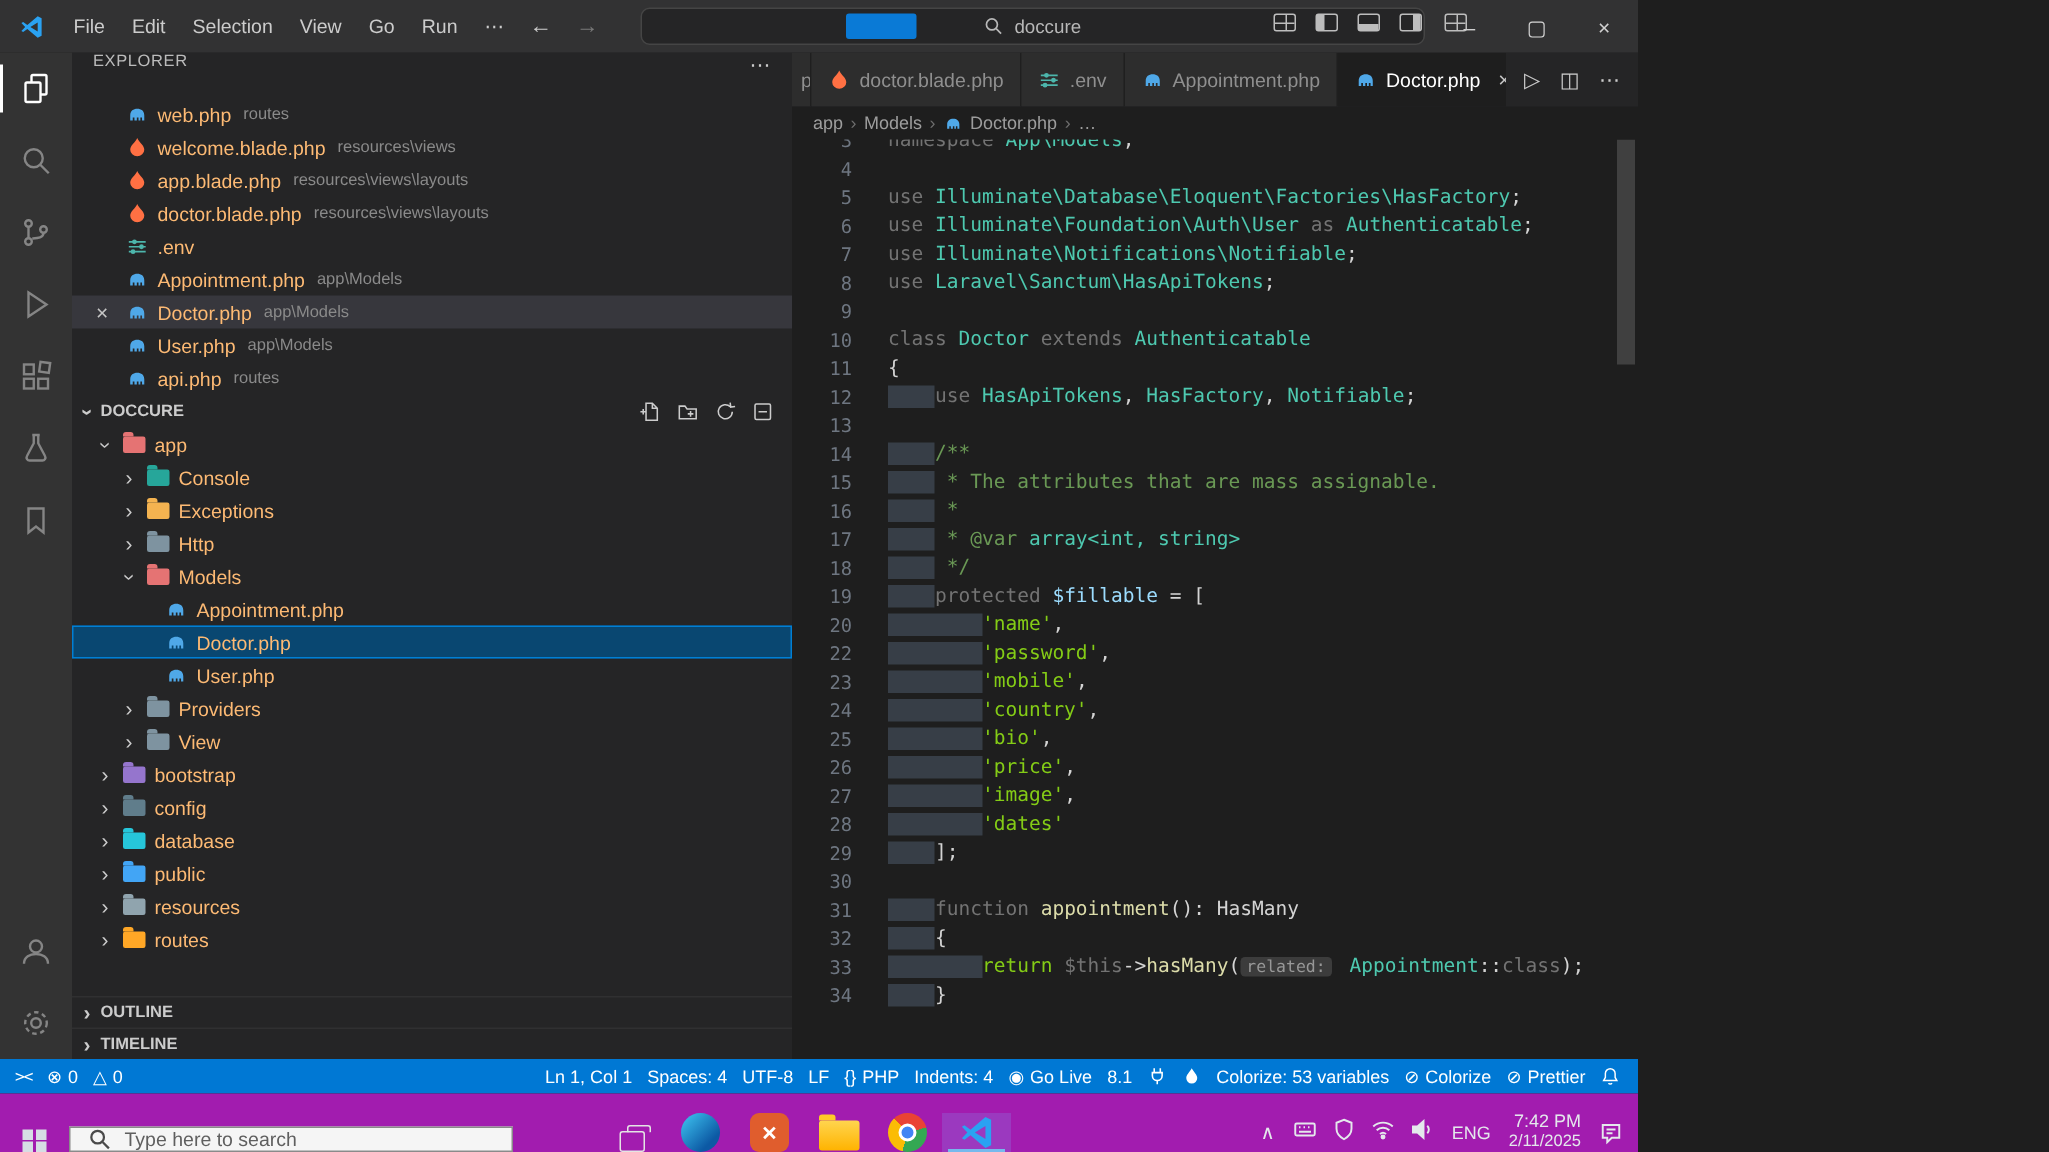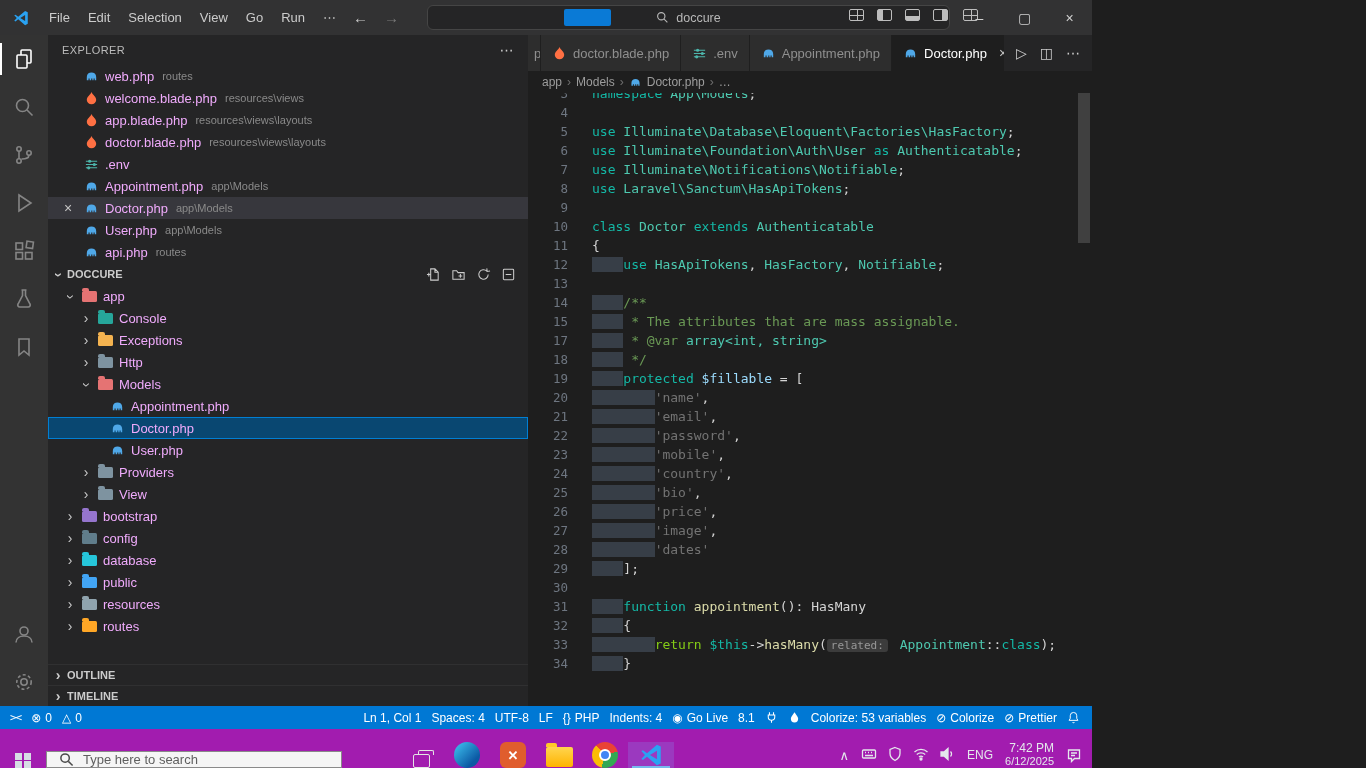--- a/index.html
+++ b/index.html
@@ -32,32 +32,32 @@
   .main { flex:1; display:flex; min-height:0; }
 
   .activitybar { width:48px; background:#333333; display:flex; flex-direction:column; align-items:center; flex:none; }
   .ab-item { width:48px; height:48px; display:flex; align-items:center; justify-content:center; position:relative; }
   .ab-item svg { width:24px; height:24px; stroke:#858585; fill:none; stroke-width:1.6; }
   .ab-item.active svg { stroke:#ffffff; }
   .ab-item.active::before { content:""; position:absolute; left:0; top:8px; bottom:8px; width:2px; background:#ffffff; }
   .ab-bottom { margin-top:auto; display:flex; flex-direction:column; align-items:center; }
 
   .sidebar { width:480px; background:#252526; display:flex; flex-direction:column; flex:none; min-height:0; }
-  .sb-title { height:30px; display:flex; align-items:center; padding:0 14px; font-size:11px; color:#bbbbbb; letter-spacing:.4px; }
+  .sb-title { height:30px; display:flex; padding:0 14px; font-size:11px; color:#bbbbbb; letter-spacing:.4px; }
   .sb-title .dots { margin-left:auto; color:#cccccc; font-size:14px; }
   .sec-head { height:22px; display:flex; align-items:center; gap:3px; padding-left:4px; font-size:11px; font-weight:bold; color:#cccccc; }
   .sec-head .acts { margin-left:auto; display:flex; gap:10px; padding-right:12px; }
   .sec-head .acts svg { width:15px; height:15px; stroke:#cccccc; fill:none; stroke-width:1.1; }
   .chev { display:inline-block; width:12px; text-align:center; color:#cccccc; font-size:14px; transform-origin:50% 55%; flex:none; }
   .chev.open { transform:rotate(90deg); }
   .oe-row, .tree-row { height:22px; display:flex; align-items:center; gap:6px; padding-right:6px; white-space:nowrap; overflow:hidden; }
   .oe-row { padding-left:36px; position:relative; }
   .oe-row.active { background:#37373d; }
   .close-x { position:absolute; left:16px; color:#c5c5c5; font-size:14px; }
-  .oe-name, .tree-label { color:#f0abfc; }
+  .oe-name, .tree-label { color:#fdba74; }
   .oe-desc { color:#8a8a8a; font-size:11px; margin-left:2px; }
   .tree-row.sel { background:#094771; outline:1px solid #007fd4; outline-offset:-1px; }
   .fic { width:15px; height:15px; flex:none; }
   .folder { width:15px; height:11px; border-radius:1.5px; position:relative; display:inline-block; flex:none; }
   .folder::before { content:""; position:absolute; top:-3px; left:0; width:7px; height:3px; background:inherit; border-radius:2px 2px 0 0; }
   .collapsed-head { height:21px; display:flex; align-items:center; gap:3px; padding-left:4px; font-size:11px; font-weight:bold; color:#cccccc; border-top:1px solid #303031; }
 
   
   .editor { flex:1; display:flex; flex-direction:column; min-width:0; background:#1e1e1e; }
   .tabbar { height:36px; background:#252526; display:flex; flex:none; }
@@ -68,22 +68,22 @@
   .tab-close { margin-left:6px; color:#c5c5c5; font-size:14px; }
   .tab-actions { margin-left:auto; display:flex; align-items:center; gap:13px; padding:0 12px; color:#cccccc; font-size:14px; flex:none; }
   .breadcrumb { height:22px; display:flex; align-items:center; gap:5px; padding-left:14px; font-size:12px; color:#9d9d9d; flex:none; }
   .bc-sep { color:#6e6e6e; }
   .breadcrumb .fic { width:13px; height:13px; }
 
   .code { flex:1; position:relative; overflow:hidden; }
   .lines { position:absolute; left:0; right:0; top:-9px; }
   .code-line { height:19px; display:flex; align-items:center; font-family:"DejaVu Sans Mono",monospace; font-size:13px; white-space:pre; }
   .gutter { width:64px; padding-right:24px; text-align:right; color:#6e7681; flex:none; font-size:12.5px; }
-  .tk-kw{color:#14b8a6} .tk-ctl{color:#84cc16} .tk-ty{color:#4ec9b0} .tk-pl{color:#d4d4d4}
-  .tk-var{color:#9cdcfe} .tk-str{color:#737373} .tk-cm{color:#6a9955} .tk-fn{color:#dcdcaa}
+  .tk-kw{color:#737373} .tk-ctl{color:#84cc16} .tk-ty{color:#4ec9b0} .tk-pl{color:#d4d4d4}
+  .tk-var{color:#9cdcfe} .tk-str{color:#84cc16} .tk-cm{color:#6a9955} .tk-fn{color:#dcdcaa}
   .tk-ib{background:#373e47}
   .tk-inlay{background:#3c3c3c;color:#989898;border-radius:3px;padding:0 4px;margin-right:4px;font-size:11px;font-family:"DejaVu Sans Mono",monospace}
   .vscroll { position:absolute; right:2px; top:0; width:12px; height:150px; background:rgba(121,121,121,.38); }
 
   
   .statusbar { height:23px; background:#0078d4; display:flex; align-items:center; color:#ffffff; font-size:12px; flex:none; }
   .sb-left { display:flex; align-items:center; gap:10px; padding-left:10px; }
   .sb-right { margin-left:auto; display:flex; align-items:center; gap:10px; padding-right:12px; }
   .st-item { display:flex; align-items:center; gap:4px; white-space:nowrap; }
   .si-remote { font-family:"DejaVu Sans Mono",monospace; font-size:11px; letter-spacing:-1px; }
@@ -485,25 +485,25 @@
             <div class="code-line"><span class="gutter">6</span><span class="line-content"><span class="tk-kw">use </span><span class="tk-ty">Illuminate\Foundation\Auth\User</span><span class="tk-kw"> as </span><span class="tk-ty">Authenticatable</span><span class="tk-pl">;</span></span></div>
             <div class="code-line"><span class="gutter">7</span><span class="line-content"><span class="tk-kw">use </span><span class="tk-ty">Illuminate\Notifications\Notifiable</span><span class="tk-pl">;</span></span></div>
             <div class="code-line"><span class="gutter">8</span><span class="line-content"><span class="tk-kw">use </span><span class="tk-ty">Laravel\Sanctum\HasApiTokens</span><span class="tk-pl">;</span></span></div>
             <div class="code-line"><span class="gutter">9</span><span class="line-content"></span></div>
             <div class="code-line"><span class="gutter">10</span><span class="line-content"><span class="tk-kw">class </span><span class="tk-ty">Doctor</span><span class="tk-kw"> extends </span><span class="tk-ty">Authenticatable</span></span></div>
             <div class="code-line"><span class="gutter">11</span><span class="line-content"><span class="tk-pl">{</span></span></div>
             <div class="code-line"><span class="gutter">12</span><span class="line-content"><span class="tk-ib">    </span><span class="tk-kw">use </span><span class="tk-ty">HasApiTokens</span><span class="tk-pl">, </span><span class="tk-ty">HasFactory</span><span class="tk-pl">, </span><span class="tk-ty">Notifiable</span><span class="tk-pl">;</span></span></div>
             <div class="code-line"><span class="gutter">13</span><span class="line-content"></span></div>
             <div class="code-line"><span class="gutter">14</span><span class="line-content"><span class="tk-ib">    </span><span class="tk-cm">/**</span></span></div>
             <div class="code-line"><span class="gutter">15</span><span class="line-content"><span class="tk-ib">    </span><span class="tk-cm"> * The attributes that are mass assignable.</span></span></div>
+            <div class="code-line"><span class="gutter">16</span><span class="line-content"><span class="tk-ib">    </span><span class="tk-cm"> *</span></span></div>
             <div class="code-line"><span class="gutter">17</span><span class="line-content"><span class="tk-ib">    </span><span class="tk-cm"> * @var </span><span class="tk-ty">array&lt;int, string&gt;</span></span></div>
             <div class="code-line"><span class="gutter">18</span><span class="line-content"><span class="tk-ib">    </span><span class="tk-cm"> */</span></span></div>
             <div class="code-line"><span class="gutter">19</span><span class="line-content"><span class="tk-ib">    </span><span class="tk-kw">protected </span><span class="tk-var">$fillable</span><span class="tk-pl"> = [</span></span></div>
             <div class="code-line"><span class="gutter">20</span><span class="line-content"><span class="tk-ib">        </span><span class="tk-str">'name'</span><span class="tk-pl">,</span></span></div>
-            <div class="code-line"><span class="gutter">21</span><span class="line-content"><span class="tk-ib">        </span><span class="tk-str">'email'</span><span class="tk-pl">,</span></span></div>
             <div class="code-line"><span class="gutter">22</span><span class="line-content"><span class="tk-ib">        </span><span class="tk-str">'password'</span><span class="tk-pl">,</span></span></div>
             <div class="code-line"><span class="gutter">23</span><span class="line-content"><span class="tk-ib">        </span><span class="tk-str">'mobile'</span><span class="tk-pl">,</span></span></div>
             <div class="code-line"><span class="gutter">24</span><span class="line-content"><span class="tk-ib">        </span><span class="tk-str">'country'</span><span class="tk-pl">,</span></span></div>
             <div class="code-line"><span class="gutter">25</span><span class="line-content"><span class="tk-ib">        </span><span class="tk-str">'bio'</span><span class="tk-pl">,</span></span></div>
             <div class="code-line"><span class="gutter">26</span><span class="line-content"><span class="tk-ib">        </span><span class="tk-str">'price'</span><span class="tk-pl">,</span></span></div>
             <div class="code-line"><span class="gutter">27</span><span class="line-content"><span class="tk-ib">        </span><span class="tk-str">'image'</span><span class="tk-pl">,</span></span></div>
             <div class="code-line"><span class="gutter">28</span><span class="line-content"><span class="tk-ib">        </span><span class="tk-str">'dates'</span></span></div>
             <div class="code-line"><span class="gutter">29</span><span class="line-content"><span class="tk-ib">    </span><span class="tk-pl">];</span></span></div>
             <div class="code-line"><span class="gutter">30</span><span class="line-content"></span></div>
             <div class="code-line"><span class="gutter">31</span><span class="line-content"><span class="tk-ib">    </span><span class="tk-kw">function </span><span class="tk-fn">appointment</span><span class="tk-pl">(): HasMany</span></span></div>
@@ -623,21 +623,21 @@
               <circle cx="8" cy="13" r="1" fill="#e4e8ec"></circle>
             </svg></span>
           <span><svg viewBox="0 0 16 16">
               <path d="M2 6 v4 h3 l4 3.5 V2.5 L5 6 Z" fill="#e4e8ec"></path>
               <path d="M11.5 5.5 a3.5 3.5 0 0 1 0 5"></path>
             </svg></span>
         </span>
       <span class="lang">ENG</span>
       <span class="clock">
         <span>7:42 PM</span><br>
-        <span class="date">6/12/2025</span>
+        <span class="date">2/11/2025</span>
       </span>
       <svg viewBox="0 0 16 16">
           <path d="M2.5 3 h11 v8.5 H8.5 l-3 3 v-3 h-3 Z"></path>
           <path d="M5 6 h6 M5 8.5 h4"></path>
         </svg>
     </div>
   </div>
 
 
 </div>

